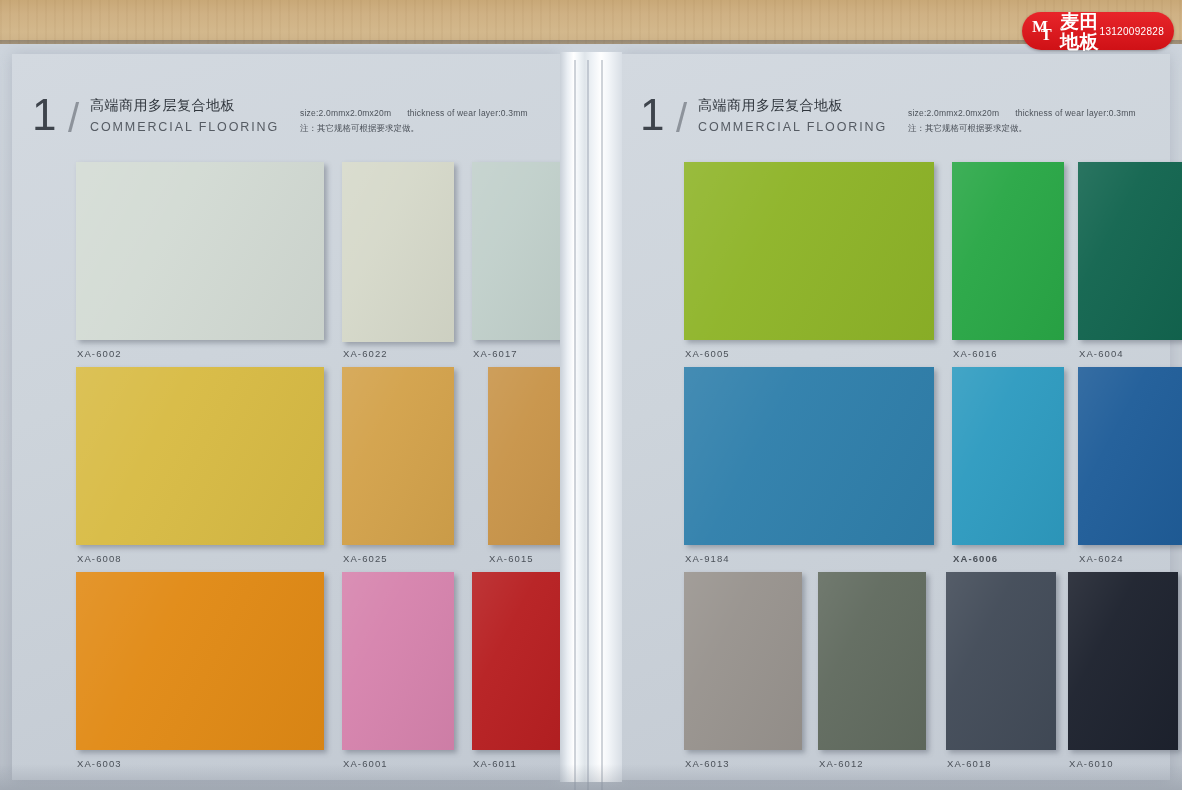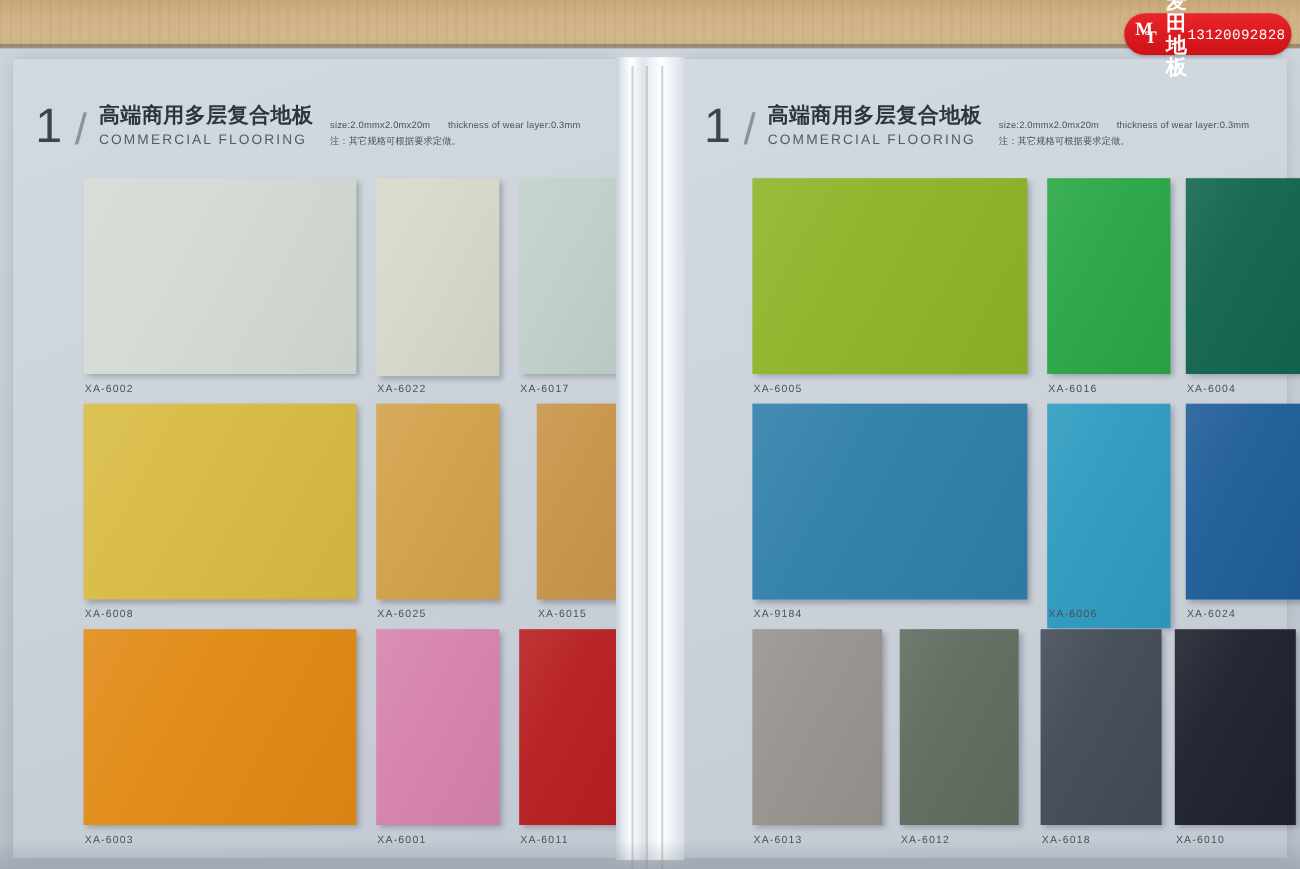--- a/index.html
+++ b/index.html
@@ -69,22 +69,22 @@
     position: absolute; left: 0; top: -6px;
     font-size: 44px; font-weight: 400; color: #3e444c;
     font-family: "Liberation Sans", sans-serif; letter-spacing: 0;
   }
   .head-slash {
     position: absolute; left: 36px; top: 0px;
     font-size: 40px; color: #8d939b; font-weight: 300;
   }
   .head-titles { position: absolute; left: 58px; top: 0px; }
   .head-cn {
-    font-size: 19px; color: #2f353c; letter-spacing: .5px; line-height: 19px;
-    font-family: "DejaVu Sans", sans-serif; font-weight: 700;
+    font-size: 14px; color: #2f353c; letter-spacing: .5px; line-height: 19px;
+    font-family: "DejaVu Sans", sans-serif; font-weight: 400;
   }
   .head-en {
     font-size: 12.5px; color: #555b63; letter-spacing: 1.9px; line-height: 18px;
     margin-top: 3px; font-family: "Liberation Sans", sans-serif;
   }
   .head-spec {
     position: absolute; left: 268px; top: 12px; width: 270px;
   }
   .spec-line1 { font-size: 8.5px; color: #4c525a; letter-spacing: .2px; white-space: nowrap; }
   .spec-line2 { font-size: 8.5px; color: #4c525a; margin-top: 5px; font-family: "DejaVu Sans", sans-serif; }
@@ -121,22 +121,22 @@
     font-family: "Liberation Serif", serif;
   }
   .logo-mt .m { position: absolute; left: 0; top: 0; }
   .logo-mt .t { position: absolute; left: 9px; top: 8px; font-size: 16px; }
   .logo-text-col { margin-left: 4px; display: flex; flex-direction: row; align-items: center; }
   .logo-cn {
     color: #fff; font-size: 19px; font-weight: 700; letter-spacing: .5px;
     line-height: 20px; font-family: "DejaVu Sans", sans-serif;
   }
   .logo-phone {
-    color: #fff; font-size: 13px; letter-spacing: .3px; line-height: 11px;
-    font-family: Liberation Mono, monospace;
+    color: #fff; font-size: 10px; letter-spacing: .3px; line-height: 11px;
+    font-family: Liberation Sans, sans-serif;
   }
 </style>
 </head>
 <body>
 
 <div class="desk">
   <div class="desk-grain"></div>
 </div>
 <div class="desk-shadow"></div>
 
@@ -222,21 +222,21 @@
         <div class="swatch-wrap" style="left: 410px; top: 0px; width: 110px; height: 178px;">
           <div class="swatch" title="XA-6004" style="background: rgb(18, 101, 79);"></div>
           <div class="swatch-label" style="top: 186px;">XA-6004</div>
         </div>
       </div>
       <div class="row" style="left: 20px; top: 313px; width: 520px; height: 204px;">
         <div class="swatch-wrap" style="left: 16px; top: 0px; width: 250px; height: 178px;">
           <div class="swatch" title="XA-6009" style="background: rgb(47, 127, 171);"></div>
           <div class="swatch-label" style="top: 186px;">XA-9184</div>
         </div>
-        <div class="swatch-wrap" style="left: 284px; top: 0px; width: 112px; height: 204px;">
+        <div class="swatch-wrap" style="left: 284px; top: 0px; width: 112px; height: 178px; font-weight: bold;">
           <div class="swatch" title="XA-6006" style="background: rgb(46, 155, 192);"></div>
           <div class="swatch-label" style="top: 186px;">XA-6006</div>
         </div>
         <div class="swatch-wrap" style="left: 410px; top: 0px; width: 110px; height: 178px;">
           <div class="swatch" title="XA-6024" style="background: rgb(31, 93, 153);"></div>
           <div class="swatch-label" style="top: 186px; text-align: right;">XA-6024</div>
         </div>
       </div>
       <div class="row" style="left: 20px; top: 518px; width: 520px; height: 204px;">
         <div class="swatch-wrap" style="left: 16px; top: 0px; width: 118px; height: 178px;">

